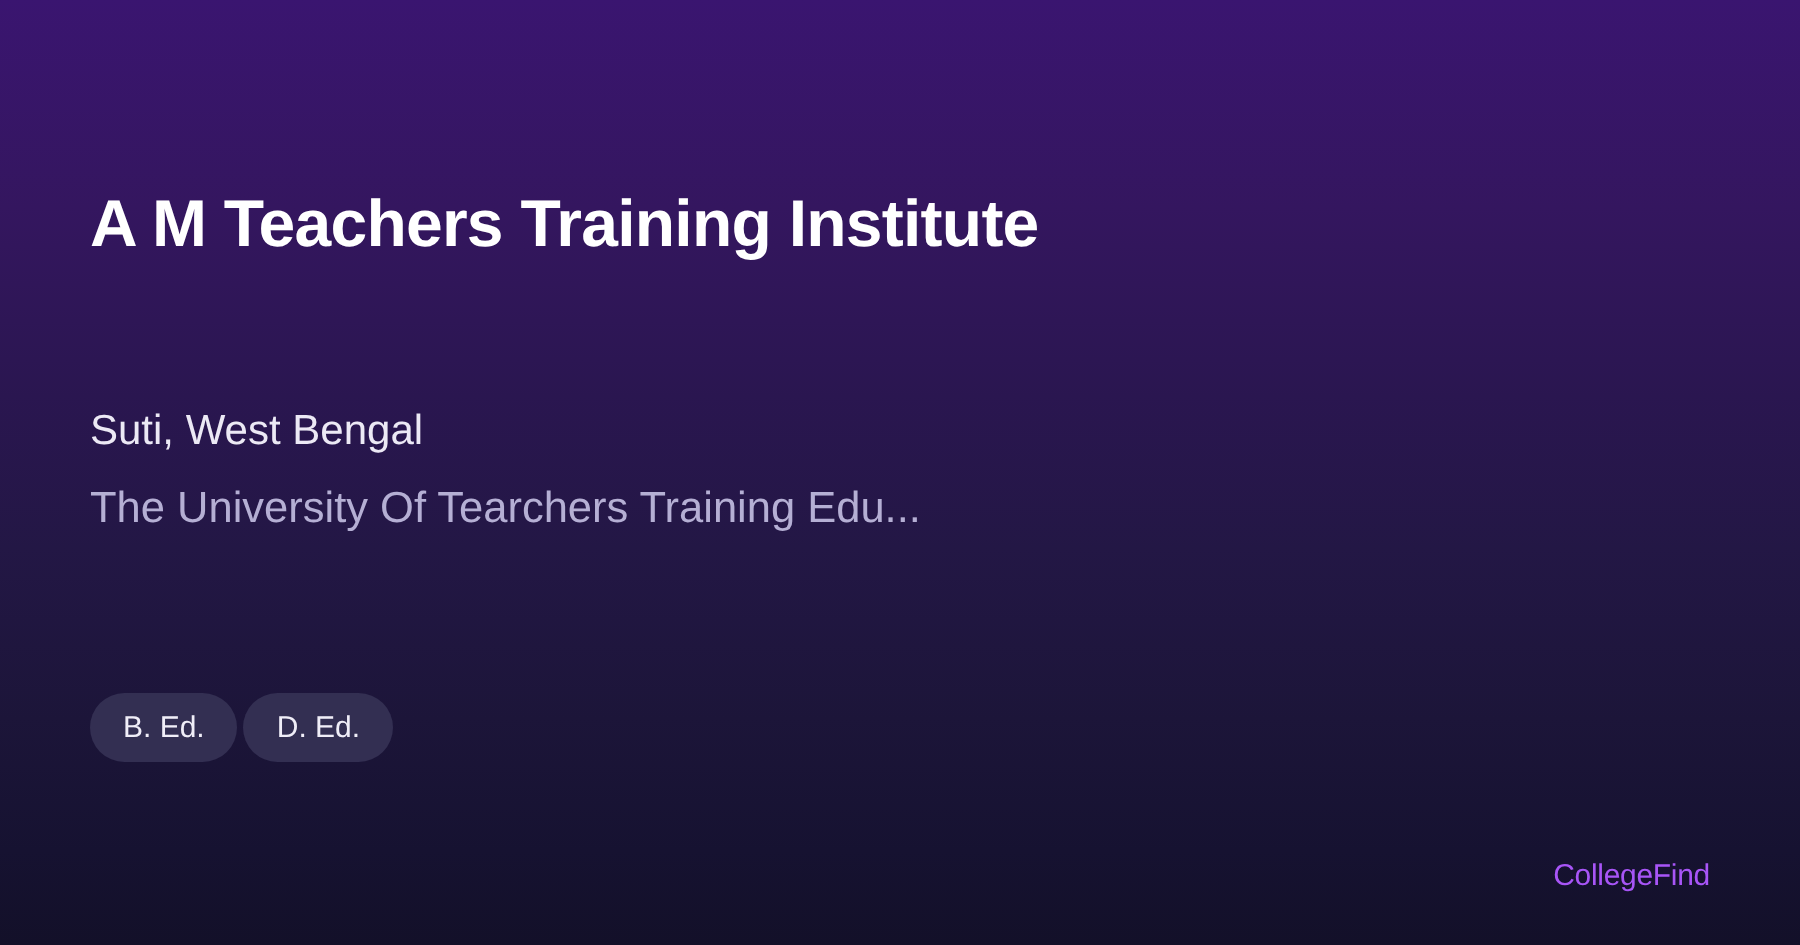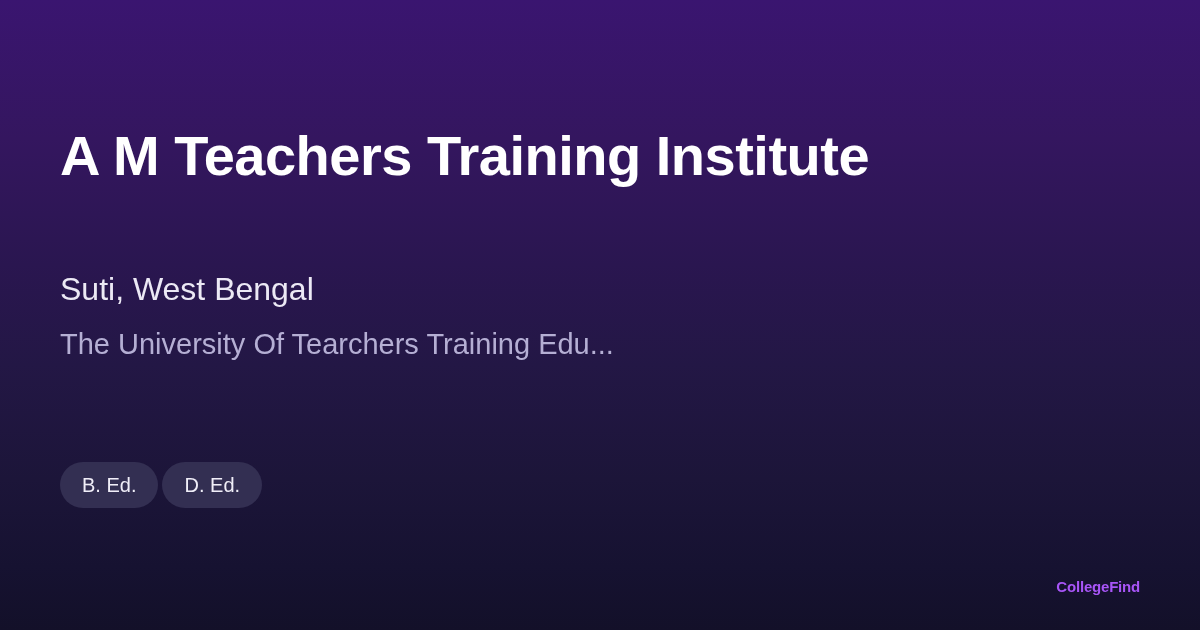--- a/index.html
+++ b/index.html
@@ -40,38 +40,38 @@
 
   .title-block {
     position: absolute;
     left: 0;
     top: 126px;
     width: 1080px;
   }
 
   .og-title {
     margin: 0;
-    font-size: 56px;
+    font-size: 44px;
     font-weight: 700;
     line-height: 1.08;
     letter-spacing: -0.5px;
     color: #ffffff;
     white-space: nowrap;
   }
 
   .meta-block {
     position: absolute;
     left: 0;
     top: 268px;
     width: 1080px;
   }
 
   .og-location {
     margin: 0;
-    font-size: 32px;
+    font-size: 28px;
     font-weight: 400;
     line-height: 1.35;
     color: #ece9f5;
   }
 
   .og-description {
     margin: 14px 0 0 0;
     font-size: 29px;
     font-weight: 400;
     line-height: 1.35;
@@ -104,22 +104,22 @@
     font-size: 20px;
     font-weight: 400;
     line-height: 1;
     white-space: nowrap;
   }
 
   .brand {
     position: absolute;
     right: 0;
     bottom: 36px;
-    font-size: 15px;
-    font-weight: 700;
+    font-size: 20px;
+    font-weight: 400;
     letter-spacing: -0.2px;
     line-height: 1;
     color: #a855f7;
     white-space: nowrap;
   }
 </style>
 </head>
 <body>
 
 <div class="og-card">

